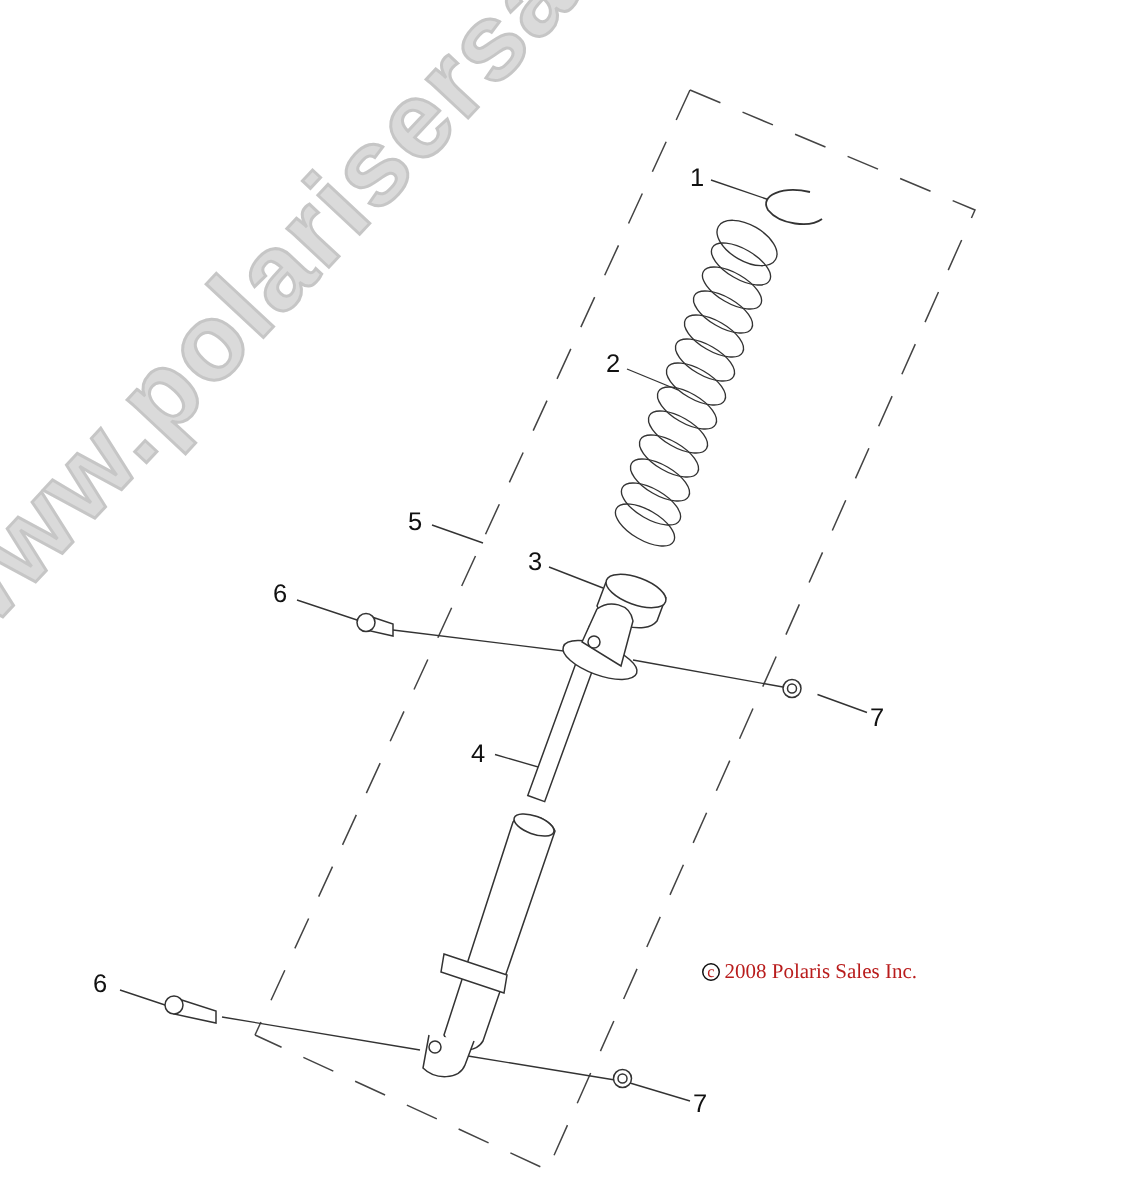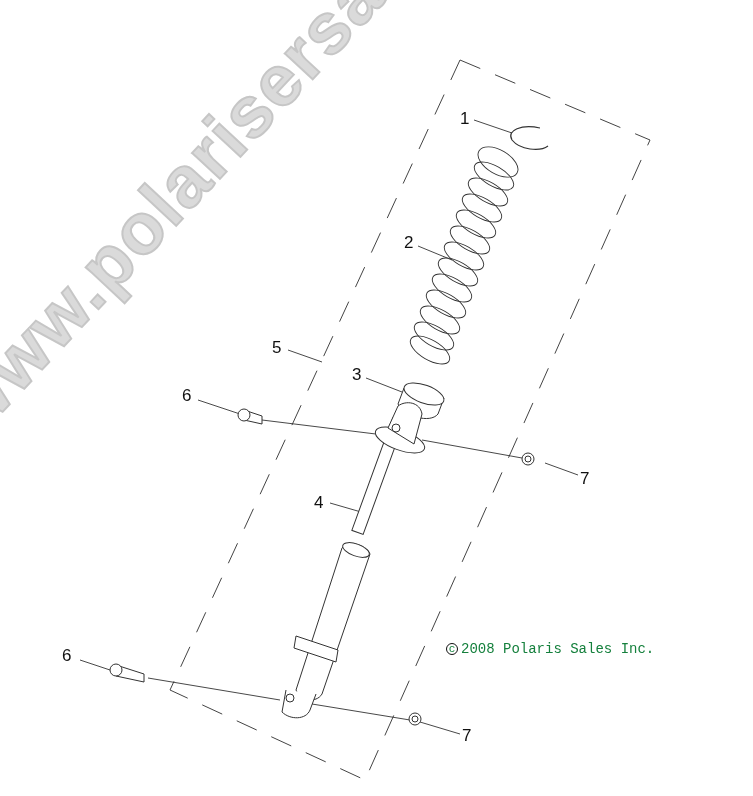--- a/index.html
+++ b/index.html
@@ -1,19 +1,19 @@
 <!DOCTYPE html>
 <html><head>
 <meta charset="utf-8">
 <style>
   html, body { margin:0; padding:0; background:#ffffff; }
   #canvas { position:relative; width:753px; height:796px; overflow:hidden; background:#fff; font-family:"Liberation Sans", sans-serif; }
   svg { position:absolute; left:0; top:0; }
   .callout { position:absolute; font-size:17px; color:#111; font-family:"Liberation Sans", sans-serif; line-height:1; }
-  .copyright { position:absolute; left:446px; top:641px; font-size:14px; color:#15803d; font-family:Liberation Mono, monospace; white-space:nowrap; }
+  .copyright { position:absolute; left:468px; top:641px; font-size:14px; color:#b91c1c; font-family:Liberation Serif, serif; white-space:nowrap; }
   .copyright .c { font-size:11px; display:inline-block; border:1px solid #111; border-radius:50%; width:10px; height:10px; line-height:10px; text-align:center; margin-right:3px; vertical-align:1px; }
   .watermark { position:absolute; left:-40px; top:380px; width:1000px; font-family:"Liberation Sans", sans-serif; font-weight:bold; font-size:72px; color:#d4d4d4; -webkit-text-stroke:2px #bdbdbd; transform:rotate(-47deg); transform-origin:left center; white-space:nowrap; letter-spacing:2px; pointer-events:none; opacity:0.85; }
 </style>
 </head>
 <body>
 
 <div id="canvas">
 
   <svg width="753" height="796" viewBox="0 0 753 796">
 

